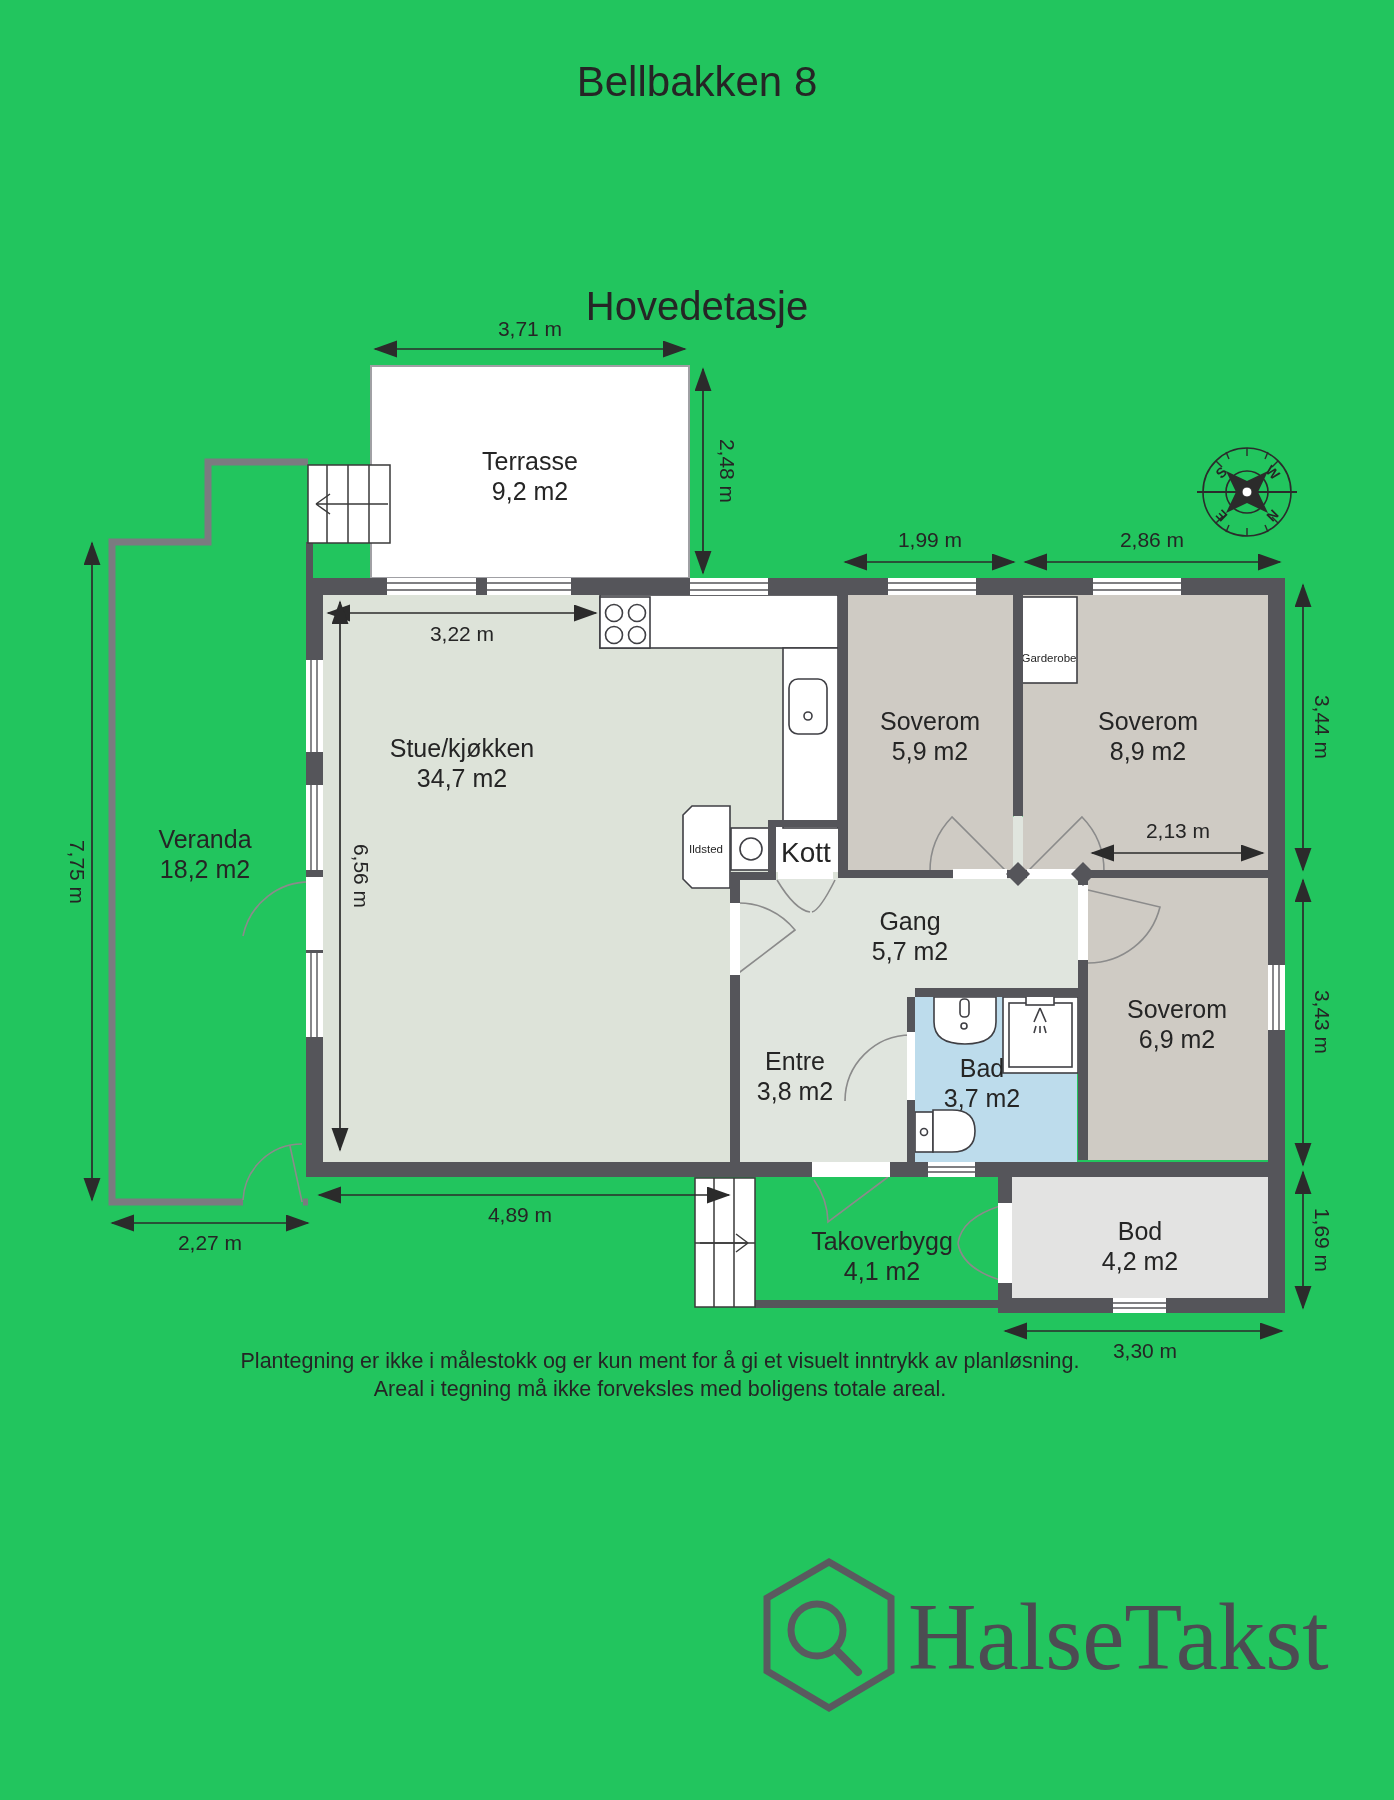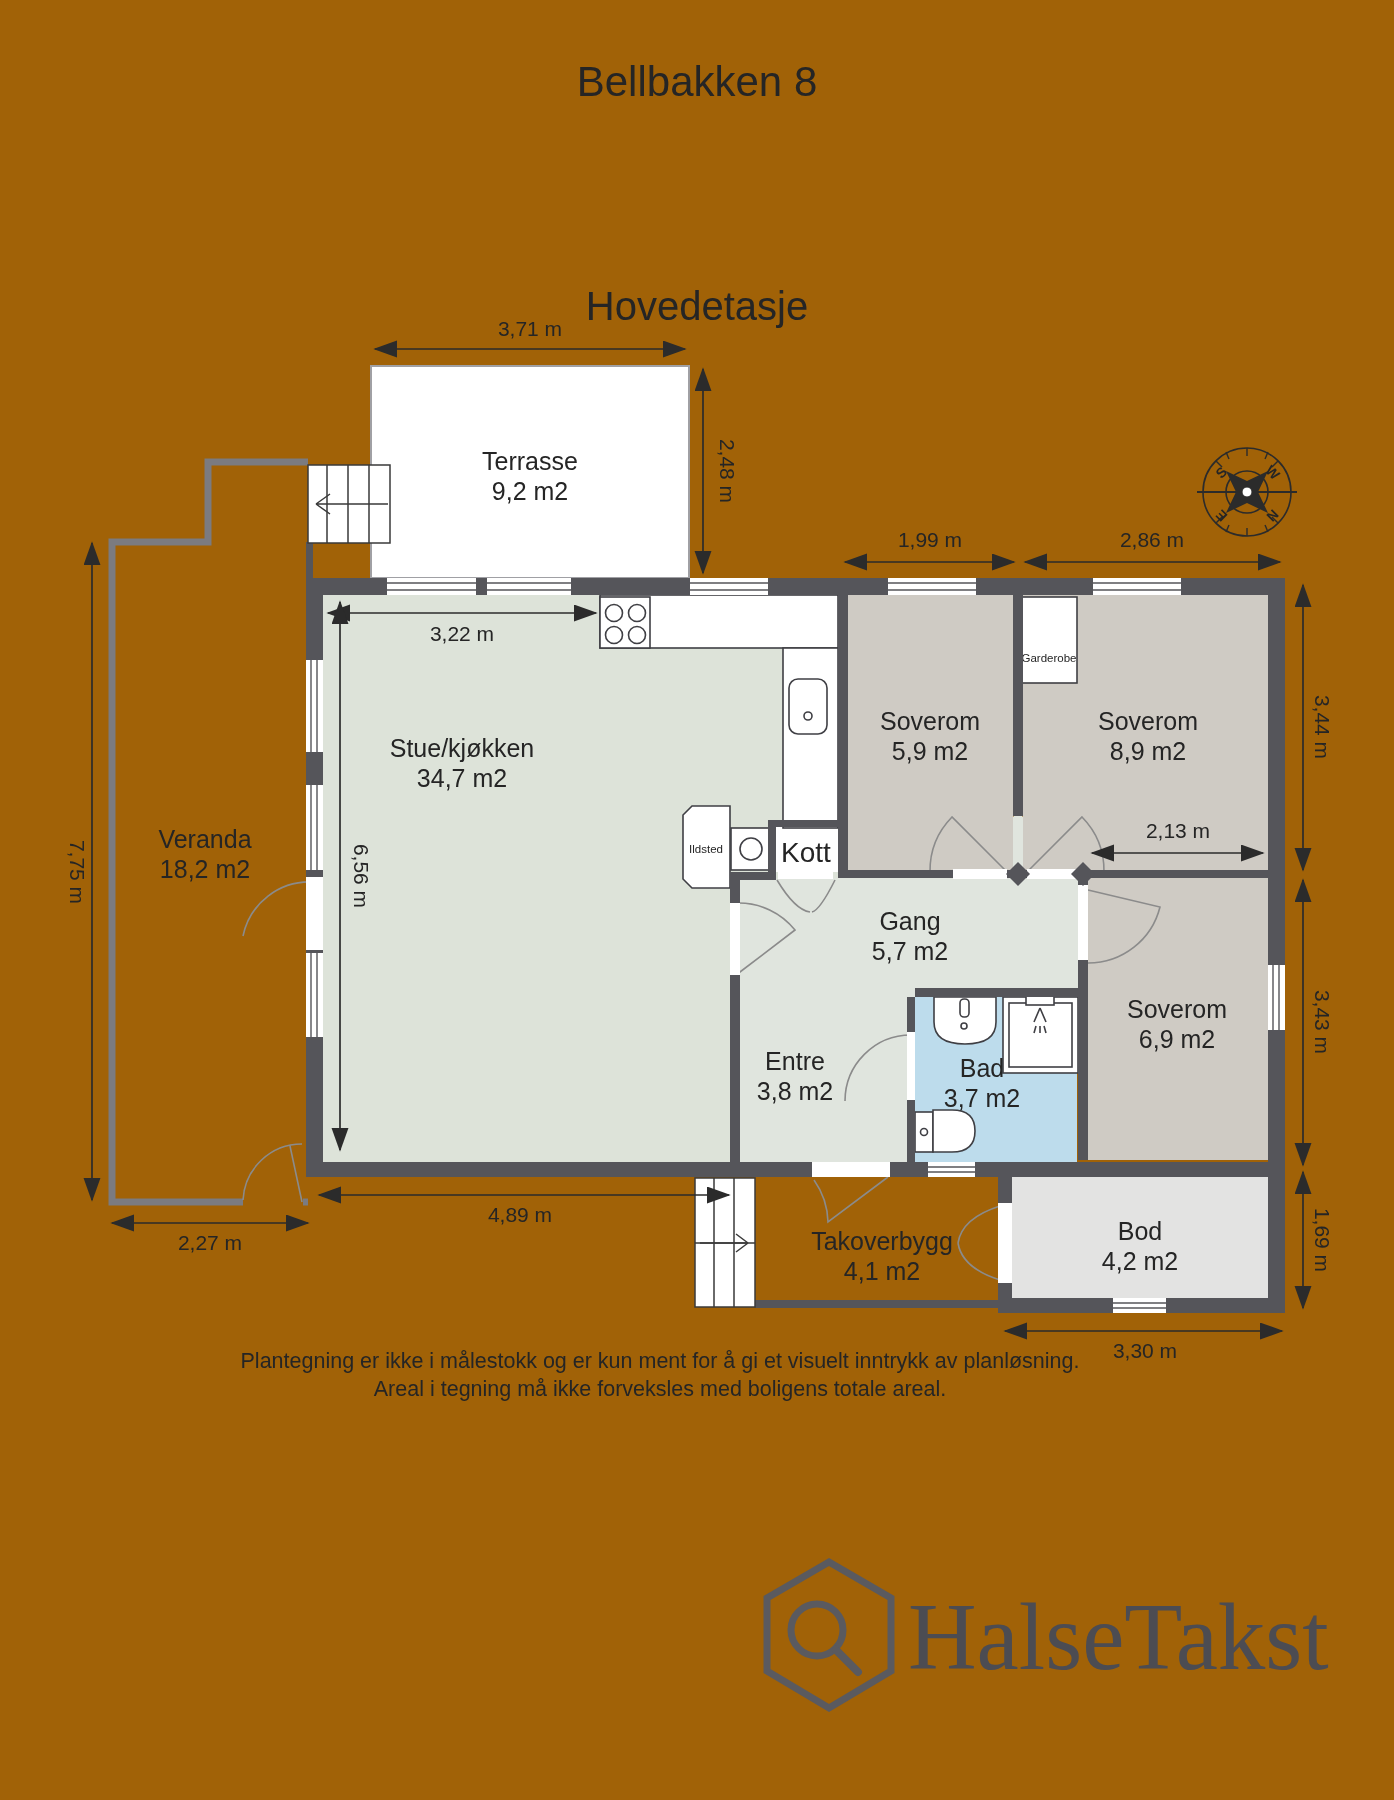--- a/index.html
+++ b/index.html
@@ -1,16 +1,16 @@
 <!DOCTYPE html>
 <html><head>
 <meta charset="utf-8">
 <style>
   html,body{margin:0;padding:0;background:#fff;}
-  #page{position:relative;width:1394px;height:1800px;background:#a16207;overflow:hidden;
+  #page{position:relative;width:1394px;height:1800px;background:#22c55e;overflow:hidden;
         font-family:"Liberation Sans",sans-serif;}
   svg{display:block;}
   text{fill:#252525;}
   .rm{font-size:25px;}
   .dim{font-size:21px;}
   .tiny{font-size:11.5px;}
   .title{font-size:42px;}
   .subtitle{font-size:40px;}
   .disc{font-size:21.5px;}
   .kott{font-size:28px;}

